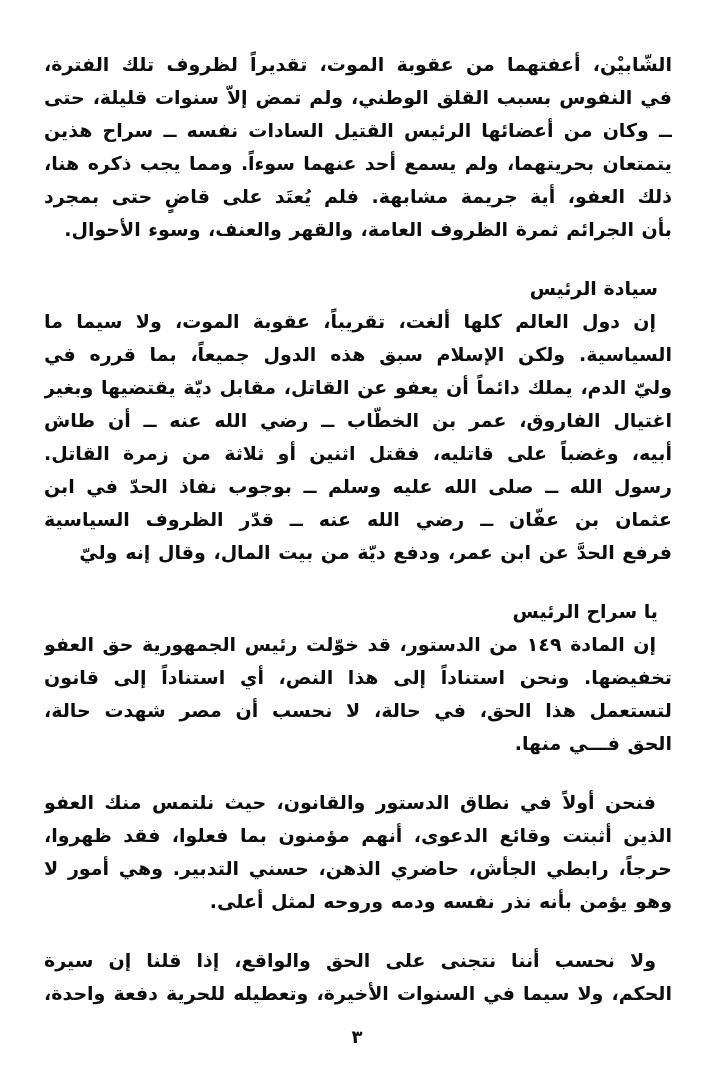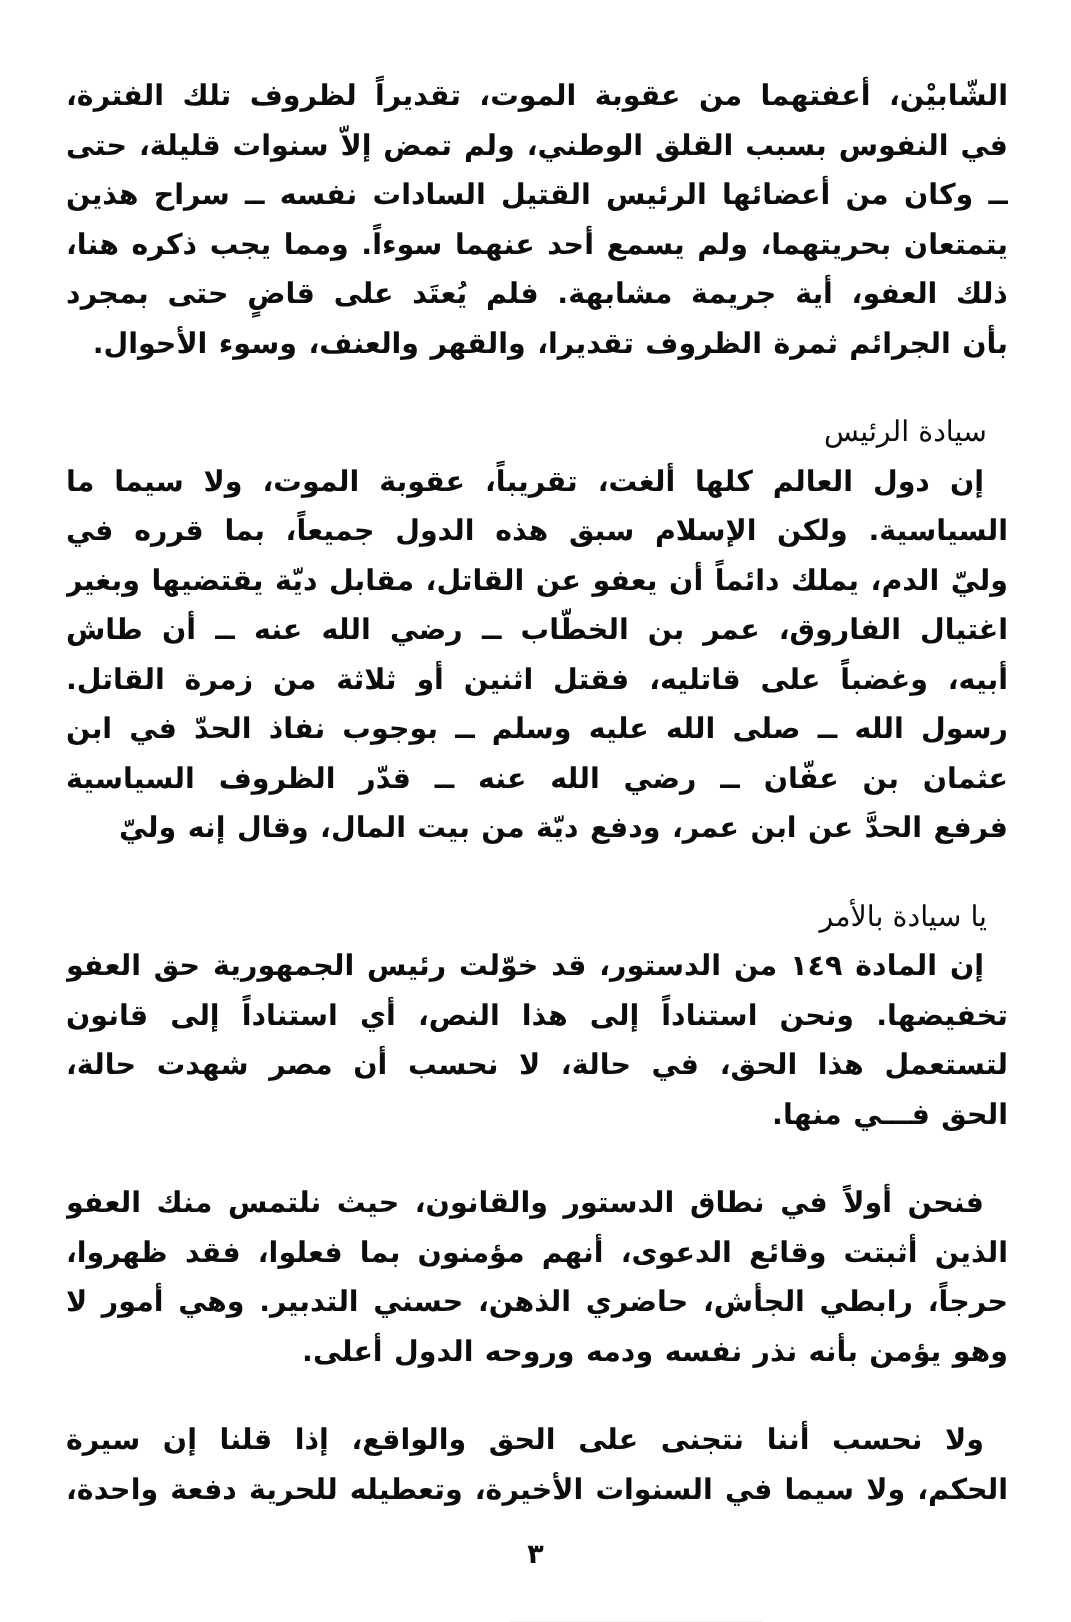--- a/index.html
+++ b/index.html
@@ -22,21 +22,21 @@
     position: absolute;
     top: 48px;
     right: 42px;
     left: 44px;
   }
   .block { margin-top: 26px; }
   .block:first-child { margin-top: 0; }
   .heading + .paragraph { margin-top: 0; }
   .heading {
     font-size: 19px;
-    font-weight: 400;
+    font-weight: 700;
     line-height: 33px;
     padding-right: 14px;
     text-align: start;
   }
   .line {
     font-size: 19px;
     font-weight: 700;
     line-height: 33px;
     height: 33px;
     overflow: hidden;
@@ -64,45 +64,45 @@
 <body>
 
 <div class="page">
   <div class="text-block" id="text-block">
       <div class="block paragraph">
         <div class="line">الشّابيْن، أعفتهما من عقوبة الموت، تقديراً لظروف تلك الفترة، التي سادها اضطـــــراب</div>
         <div class="line">في النفوس بسبب القلق الوطني، ولم تمض إلاّ سنوات قليلة، حتى أطلقت حكومة الثورة</div>
         <div class="line">ــ وكان من أعضائها الرئيس القتيل السادات نفسه ــ سراح هذين الشّابيْن، وهمـــا الآن</div>
         <div class="line">يتمتعان بحريتهما، ولم يسمع أحد عنهما سوءاً. ومما يجب ذكره هنا، أنه لم تقع، بعـــد</div>
         <div class="line">ذلك العفو، أية جريمة مشابهة. فلم يُعتَد على قاضٍ حتى بمجرد اللفظ النابي، بما يقطـــع</div>
-        <div class="line end">بأن الجرائم ثمرة الظروف تقديرا، والقهر والعنف، وسوء الأحوال.</div>
+        <div class="line end">بأن الجرائم ثمرة الظروف العامة، والقهر والعنف، وسوء الأحوال.</div>
       </div>
       <div class="block heading">سيادة الرئيس</div>
       <div class="block paragraph">
         <div class="line indent">إن دول العالم كلها ألغت، تقريباً، عقوبة الموت، ولا سيما ما يصـــــدر فـــي القضايـــا</div>
         <div class="line">السياسية. ولكن الإسلام سبق هذه الدول جميعاً، بما قرره في شريعته السمحة، مـــن أن</div>
         <div class="line">وليّ الدم، يملك دائماً أن يعفو عن القاتل، مقابل ديّة يقتضيها وبغير ديّة. وقد حدث، فور</div>
         <div class="line">اغتيال الفاروق، عمر بن الخطّاب ــ رضي الله عنه ــ أن طاش صواب ابنه حزناً علـــى</div>
         <div class="line">أبيه، وغضباً على قاتليه، فقتل اثنين أو ثلاثة من زمرة القاتل. هناك، تنـــادى صحابـــة</div>
         <div class="line">رسول الله ــ صلى الله عليه وسلم ــ بوجوب نفاذ الحدّ في ابن الخليفة الثـــاني. ولكـــن</div>
         <div class="line">عثمان بن عفّان ــ رضي الله عنه ــ قدّر الظروف السياسية المحيطة بالأمر، وقتـــــذاك،</div>
         <div class="line end">فرفع الحدَّ عن ابن عمر، ودفع ديّة من بيت المال، وقال إنه وليّ الدم.</div>
       </div>
-      <div class="block heading">يا سيادة بالأمر</div>
+      <div class="block heading">يا سراح الرئيس</div>
       <div class="block paragraph">
         <div class="line indent">إن المادة ١٤٩ من الدستور، قد خوّلت رئيس الجمهورية حق العفو عن العقوبـــــة أو</div>
         <div class="line">تخفيضها. ونحن استناداً إلى هذا النص، أي استناداً إلى قانون القوانيـــــن، نتجـــه إليـــك</div>
         <div class="line">لتستعمل هذا الحق، في حالة، لا نحسب أن مصر شهدت حالة، تستوجب استعمال هـــــذا</div>
         <div class="line end">الحق فـــي منها.</div>
       </div>
       <div class="block paragraph">
         <div class="line indent">فنحن أولاً في نطاق الدستور والقانون، حيث نلتمس منك العفو عن هؤلاء الشـــــبان،</div>
         <div class="line">الذين أثبتت وقائع الدعوى، أنهم مؤمنون بما فعلوا، فقد ظهروا، فـــــي أشـــدّ المواقـــف</div>
         <div class="line">حرجاً، رابطي الجأش، حاضري الذهن، حسني التدبير. وهي أمور لا تتوافـــر لقـــاتل، إلاّ</div>
-        <div class="line end">وهو يؤمن بأنه نذر نفسه ودمه وروحه الدول أعلى.</div>
+        <div class="line end">وهو يؤمن بأنه نذر نفسه ودمه وروحه لمثل أعلى.</div>
       </div>
       <div class="block paragraph">
         <div class="line indent">ولا نحسب أننا نتجنى على الحق والواقع، إذا قلنا إن سيرة الرئيـــــس الســـابق فـــي</div>
         <div class="line">الحكم، ولا سيما في السنوات الأخيرة، وتعطيله للحرية دفعة واحدة، وهي الحرية التـــــي</div>
       </div>
     </div>
   <div class="page-number">٣</div>
 </div>
 
 </body></html>

